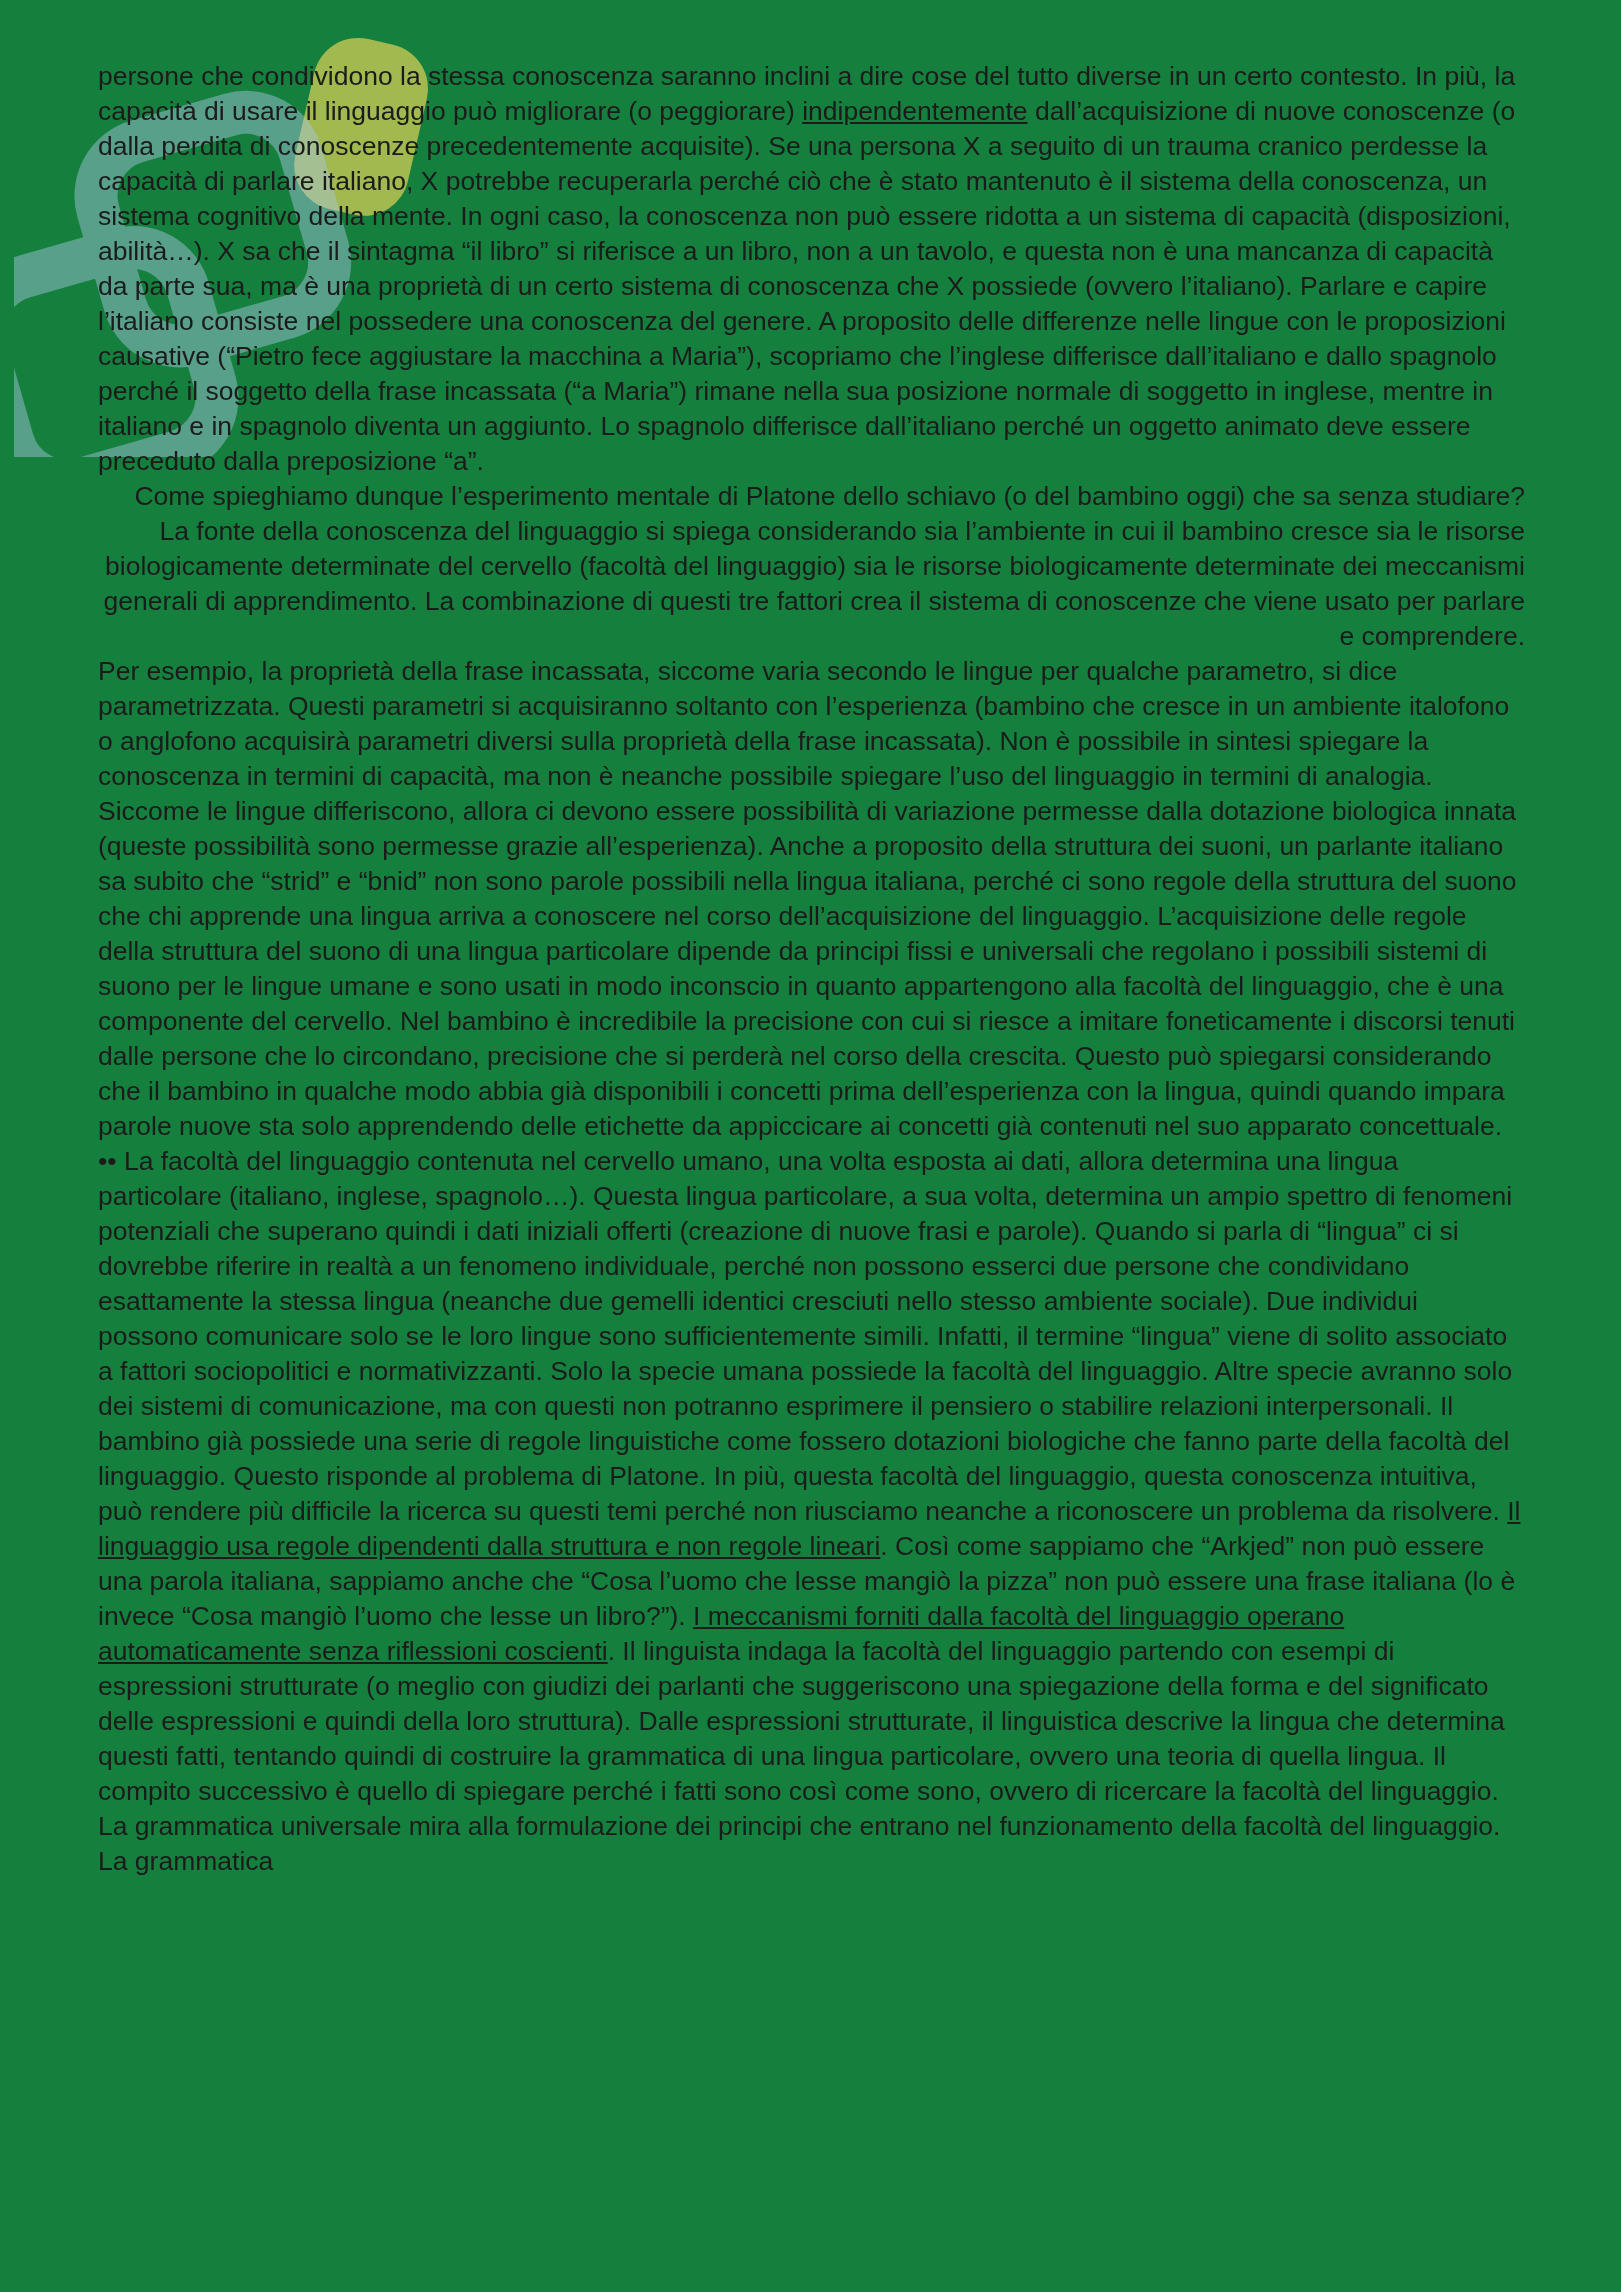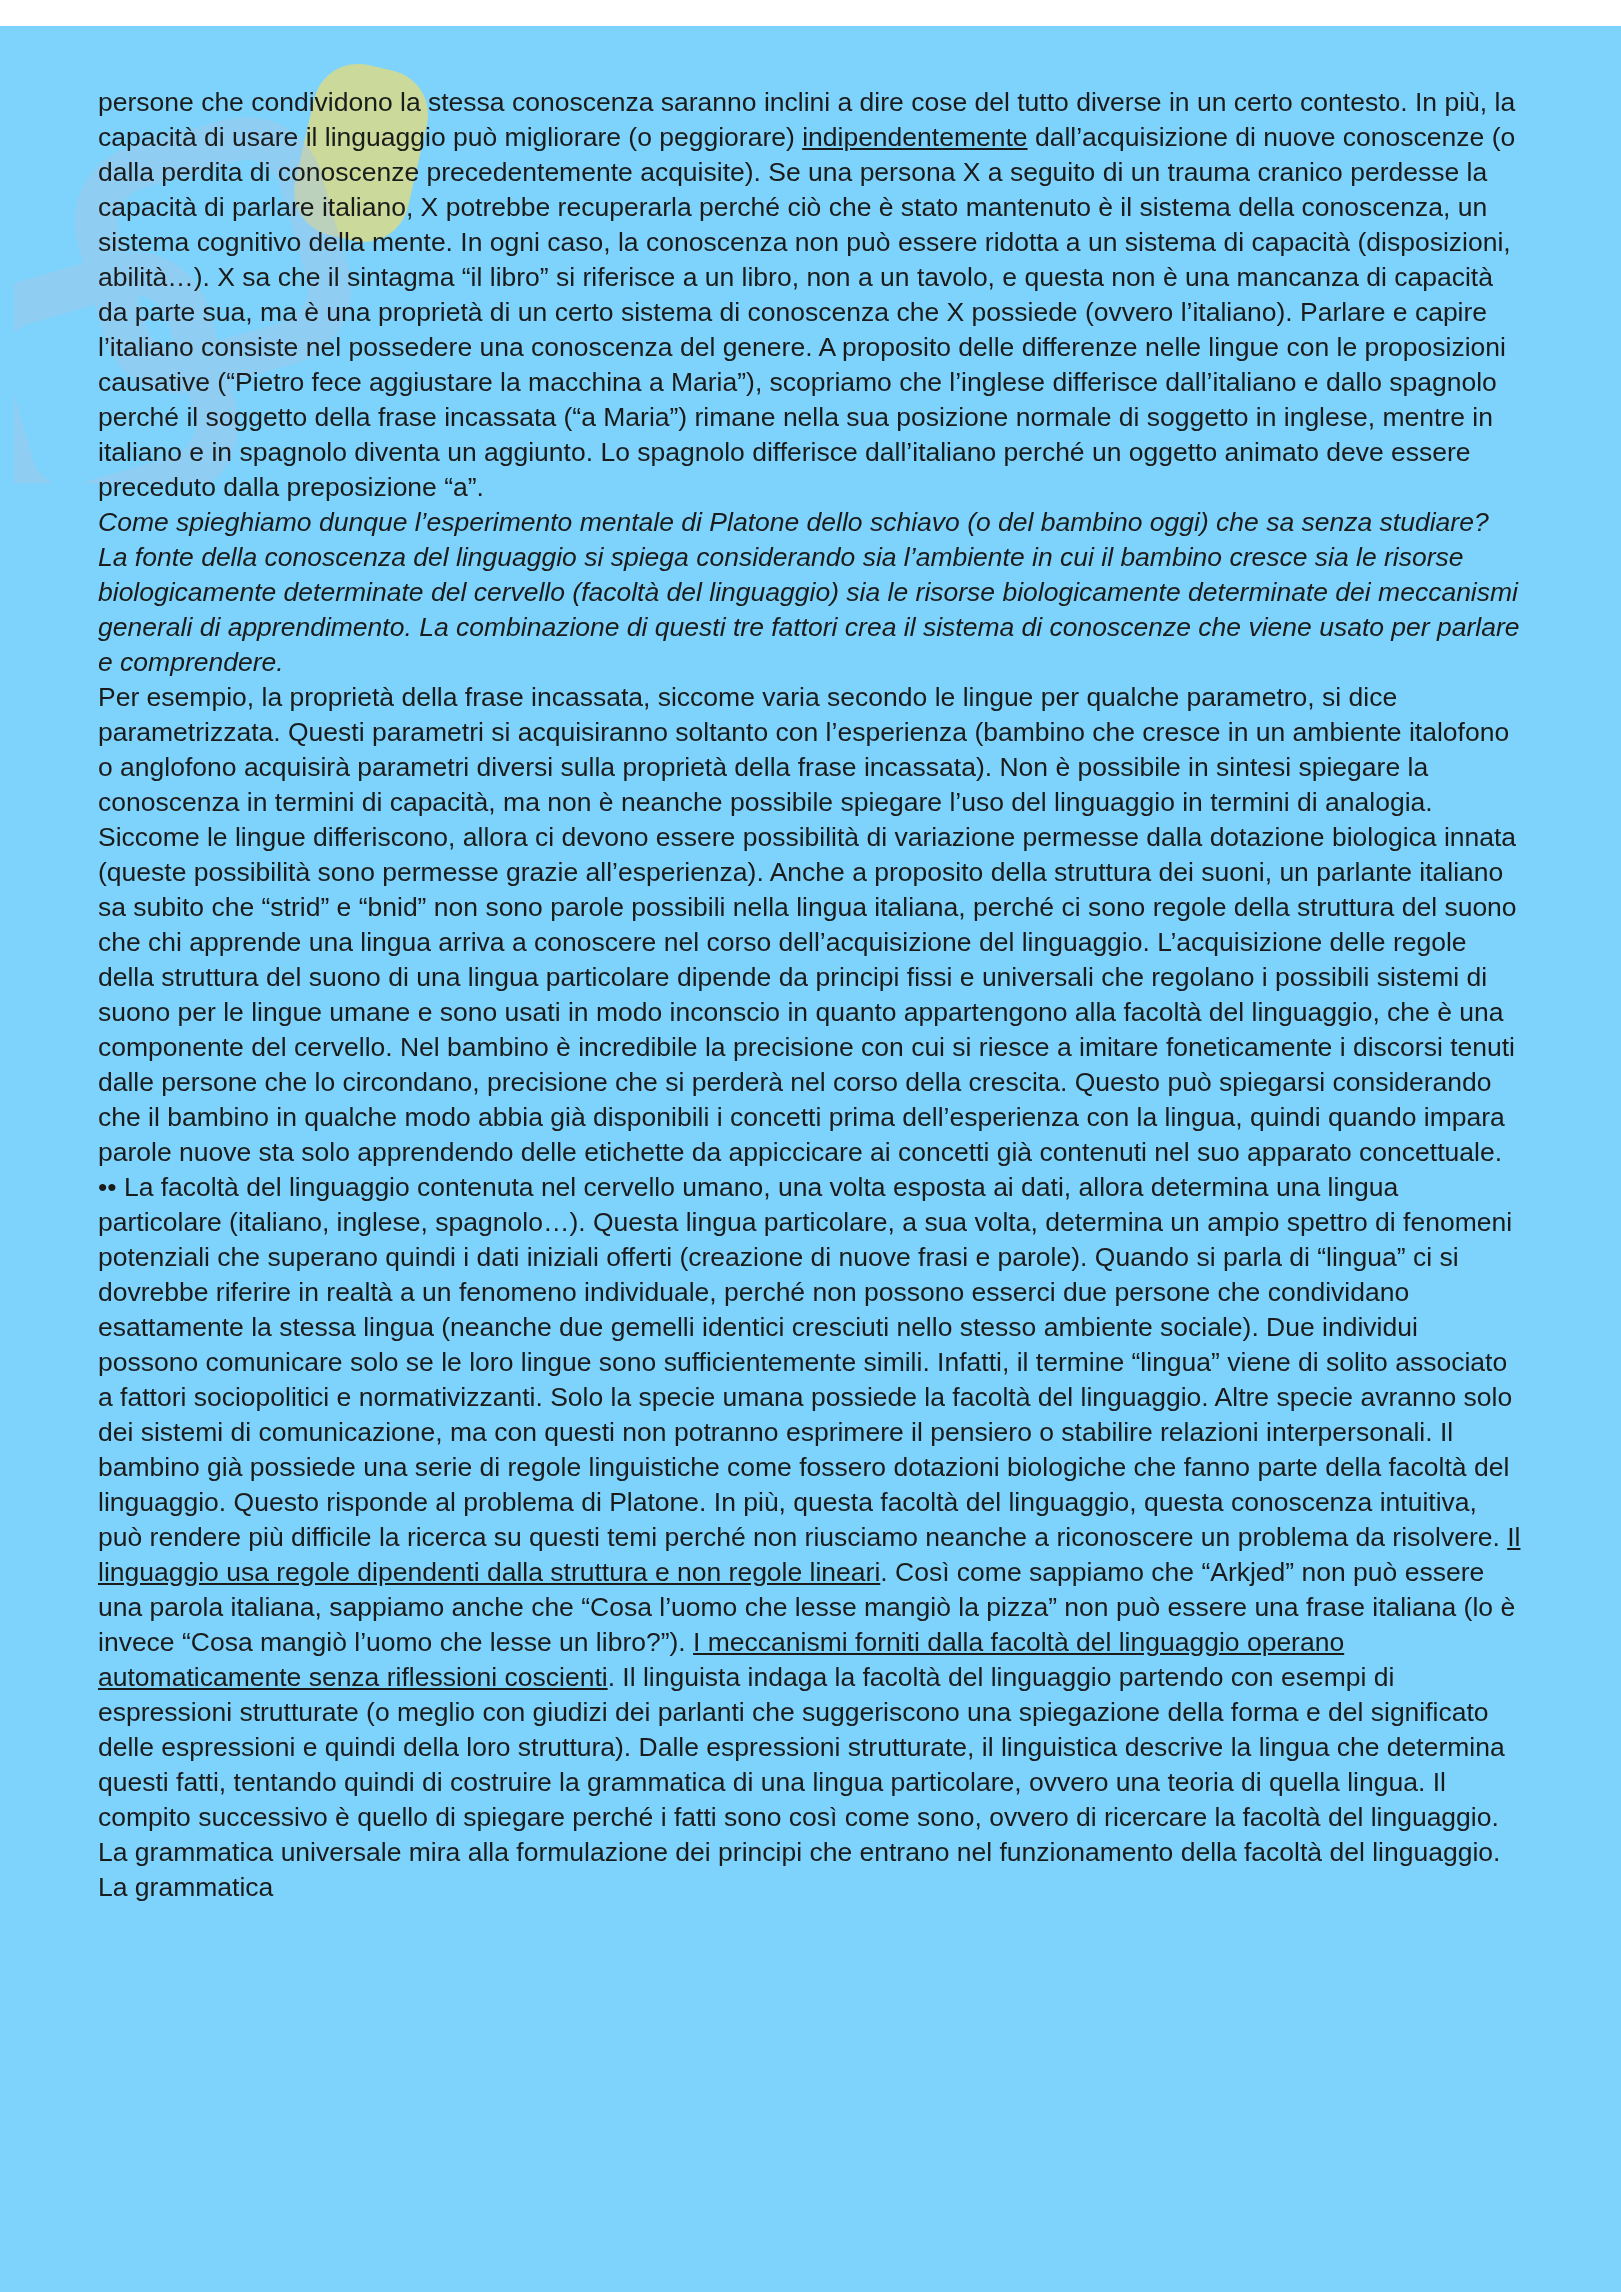--- a/index.html
+++ b/index.html
@@ -9,23 +9,22 @@
   }
   body {
     width: 1621px;
     height: 2293px;
     position: relative;
     font-family: "Liberation Sans", sans-serif;
   }
   .page {
     position: absolute;
     inset: 0;
-    background: #7dd3fc;
+    background: #15803d;
     overflow: hidden;
-    margin-top: 26px;
   }
   .watermark {
     position: absolute;
     left: 13.7px;
     top: 25.5px;
     width: 608px;
     height: 431px;
     z-index: 0;
     pointer-events: none;
   }
@@ -35,21 +34,21 @@
     padding: 59px 96px 0 98px;
     color: #1b1b1b;
     font-size: 26.5px;
     line-height: 35px;
     text-align: left;
   }
   .content p.par {
     margin: 0;
   }
   .content p.italic {
-    font-style: italic;
+    text-align: right;
   }
   .content p.heading {
     font-weight: bold;
     margin-top: 35px;
   }
   .u {
     text-decoration: underline;
   }
 </style>
 </head>

